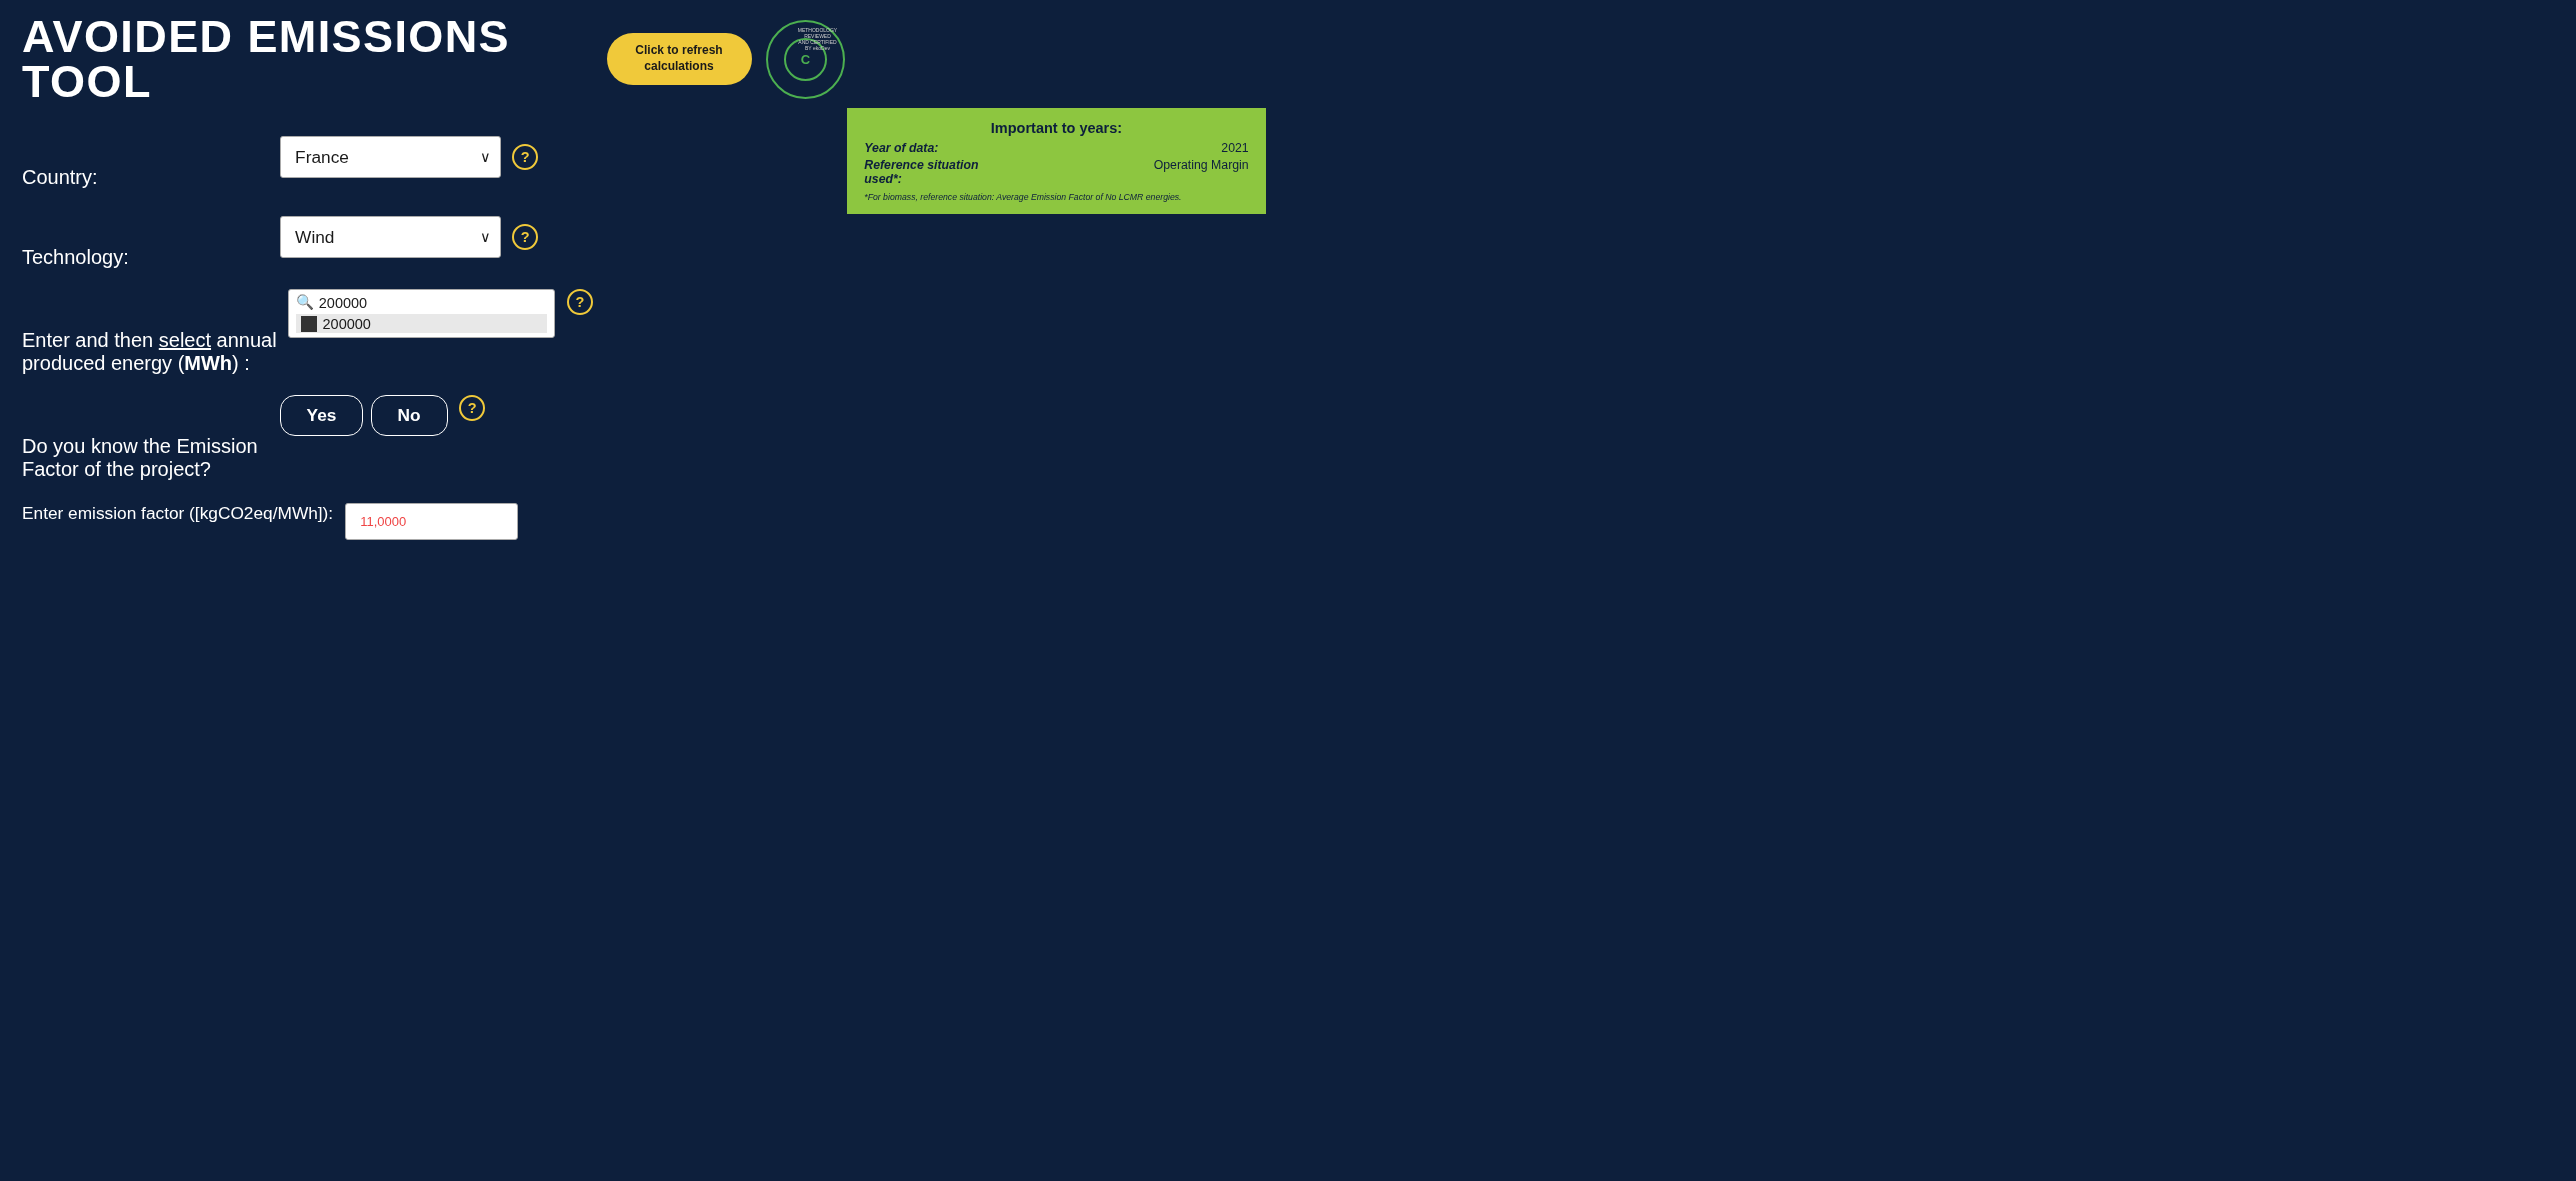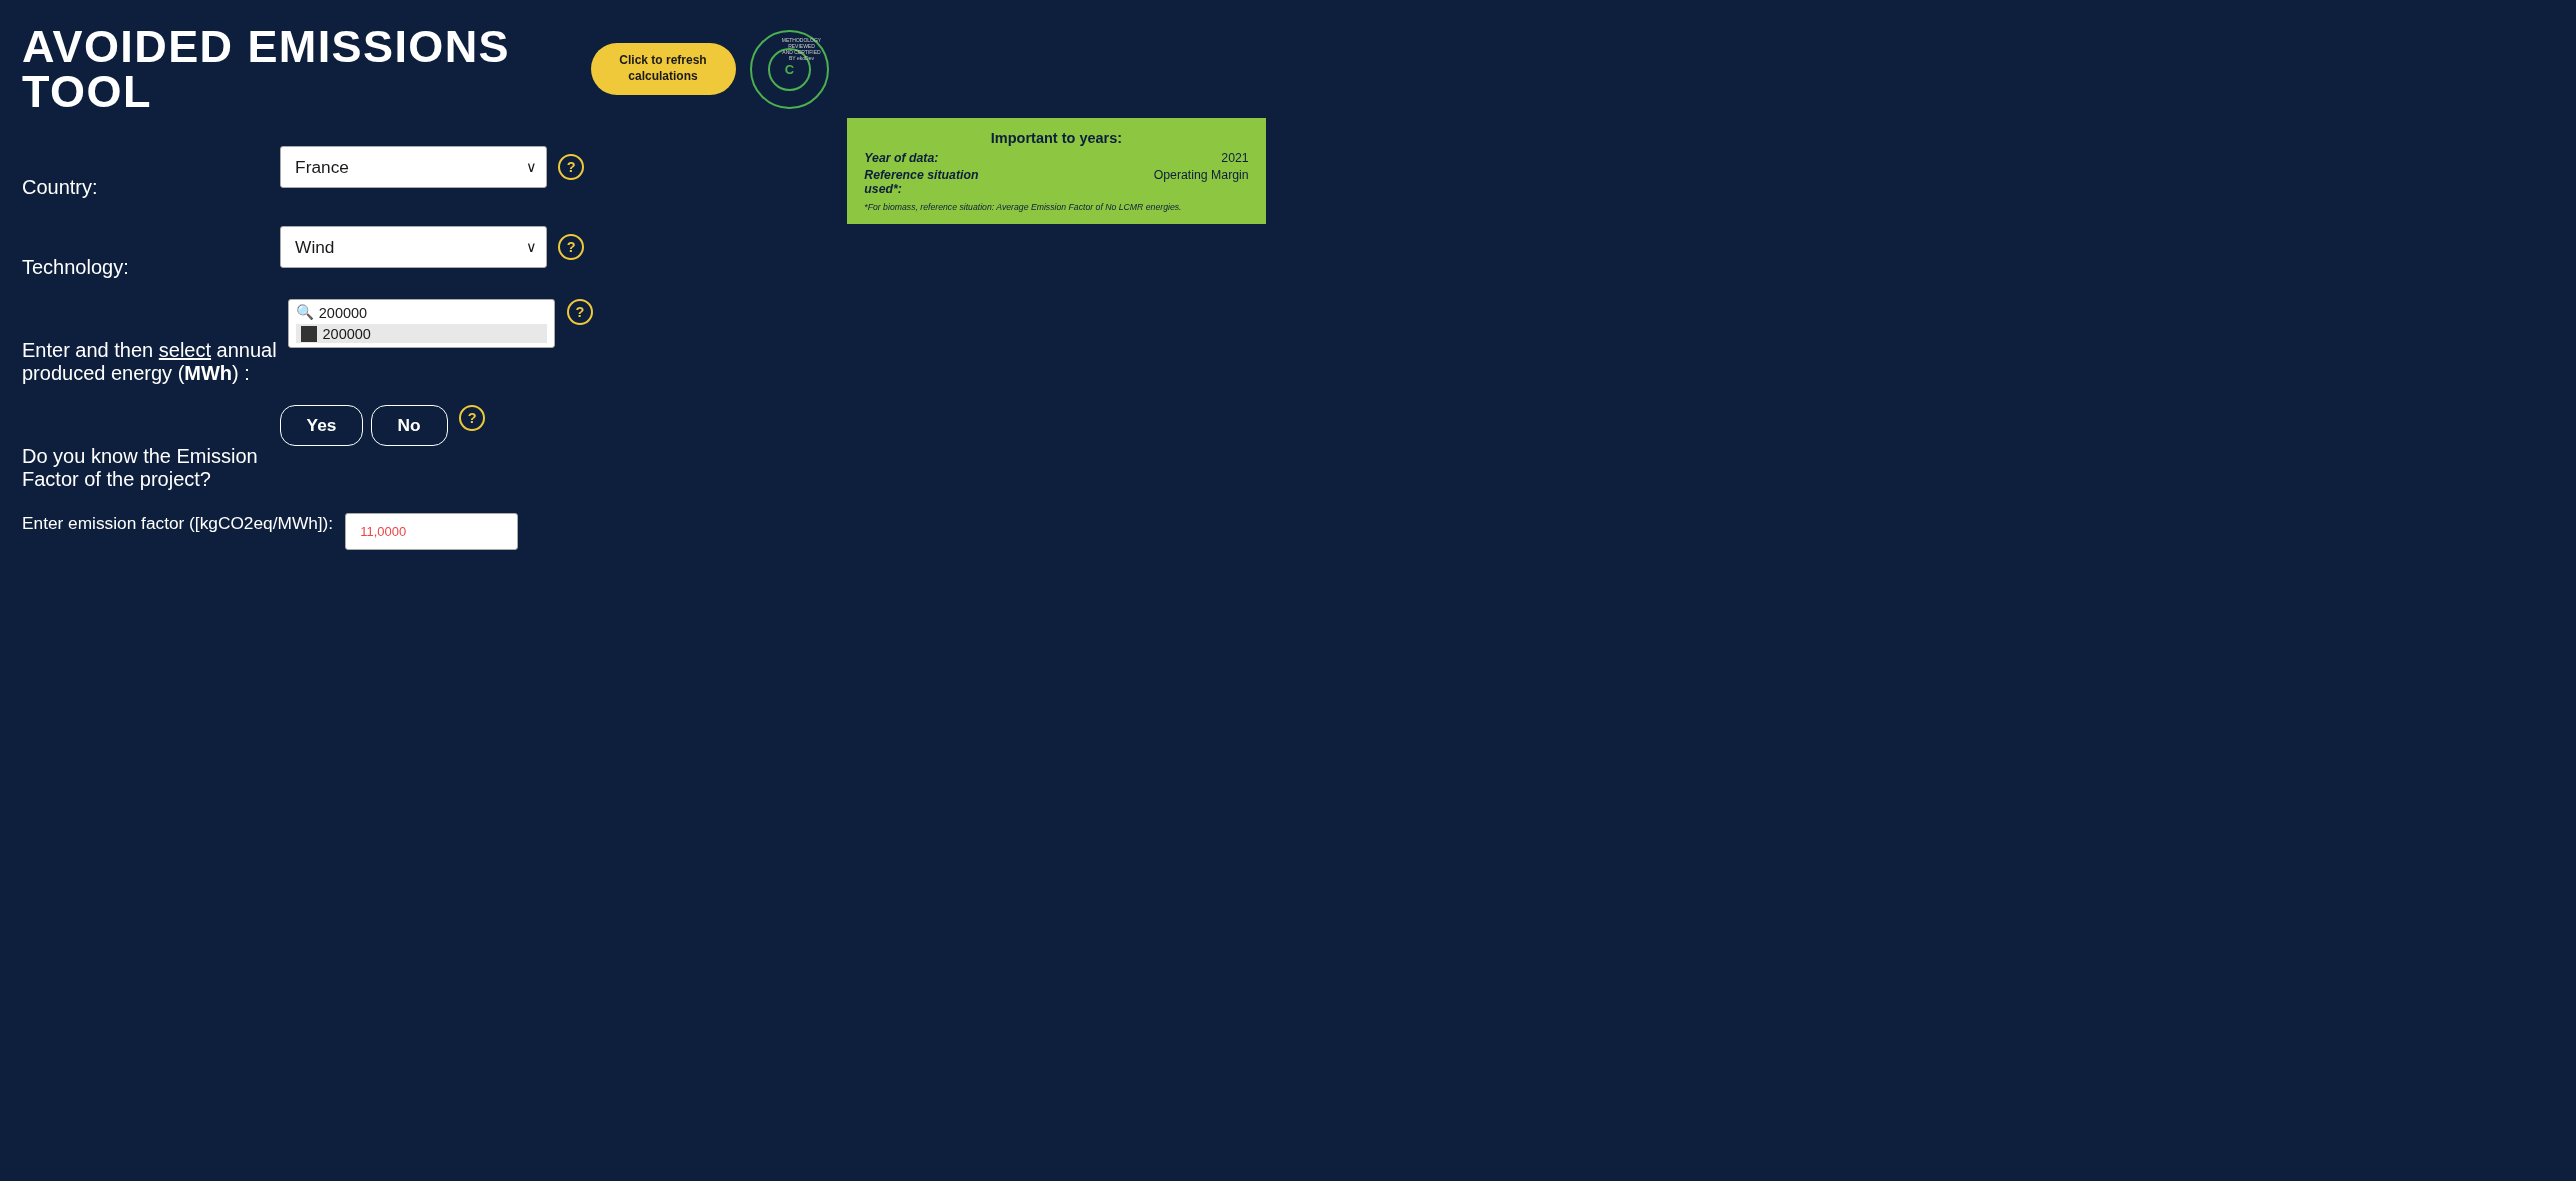--- a/index.html
+++ b/index.html
@@ -10,22 +10,22 @@
       width: 1288px;
       height: 590px;
       overflow: hidden;
       color: white;
     }
 
     .main-container {
       display: flex;
       width: 100%;
       height: 100%;
-      padding: 24px 22px;
-      gap: 18px;
+      padding: 14px 22px;
+      gap: 2px;
     }
 
     .left-panel {
       flex: 1;
       display: flex;
       flex-direction: column;
       gap: 0;
     }
 
     .header-row {
@@ -126,21 +126,21 @@
     .form-label .underline {
       text-decoration: underline;
     }
 
     .form-label .bold {
       font-weight: bold;
     }
 
     .select-wrapper {
       position: relative;
-      width: 267px;
+      width: 221px;
     }
 
     .form-select {
       width: 100%;
       padding: 10px 14.5px;
       font-size: 17.3px;
       background-color: white;
       color: #1a1a1a;
       border: 1.4px solid #aaa;
       border-radius: 2.9px;

